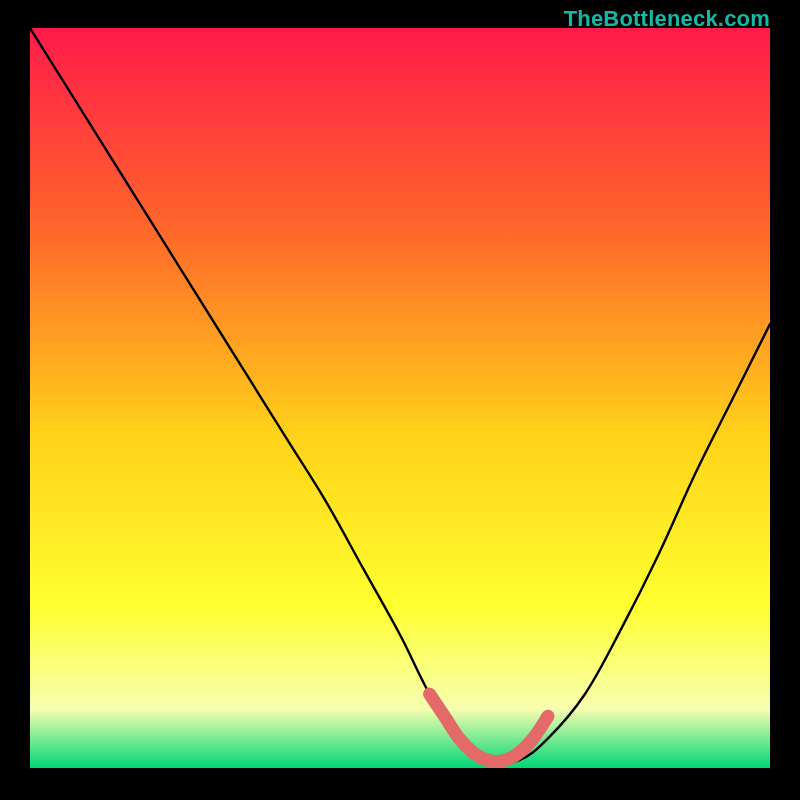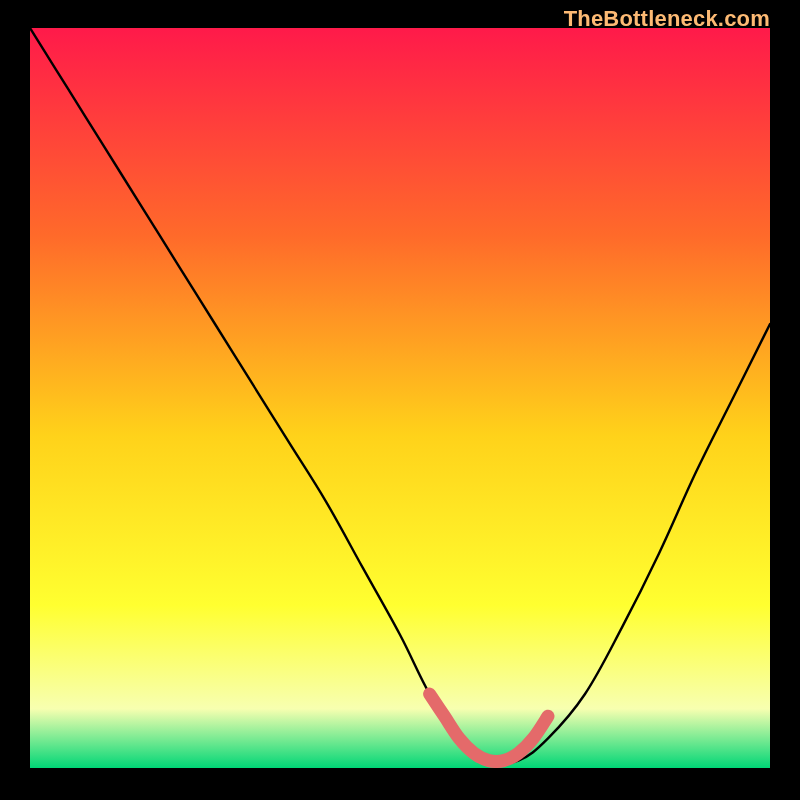--- a/index.html
+++ b/index.html
@@ -22,21 +22,21 @@
     left: 30px;
     top: 28px;
     width: 740px;
     height: 740px;
     overflow: hidden;
   }
   .watermark {
     position: absolute;
     top: 6px;
     right: 30px;
-    color: #fdba74;
+    color: #14b8a6;
     font-size: 22px;
     font-weight: 600;
     letter-spacing: 0.2px;
   }
 </style>
 </head>
 <body>
 
 <div class="frame">
 

